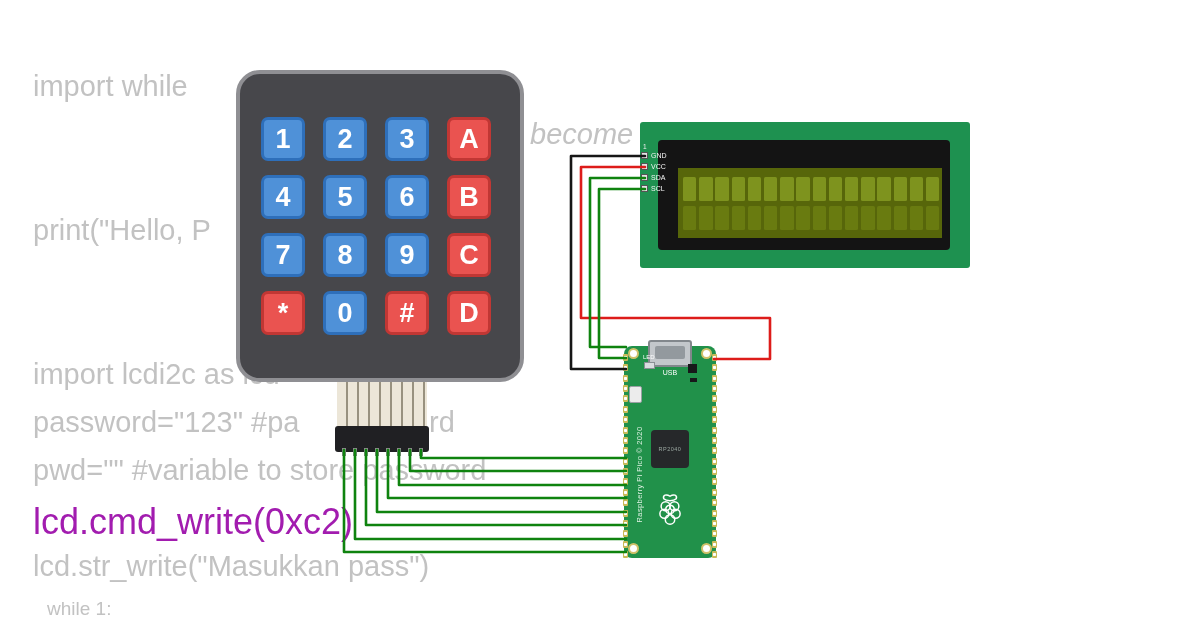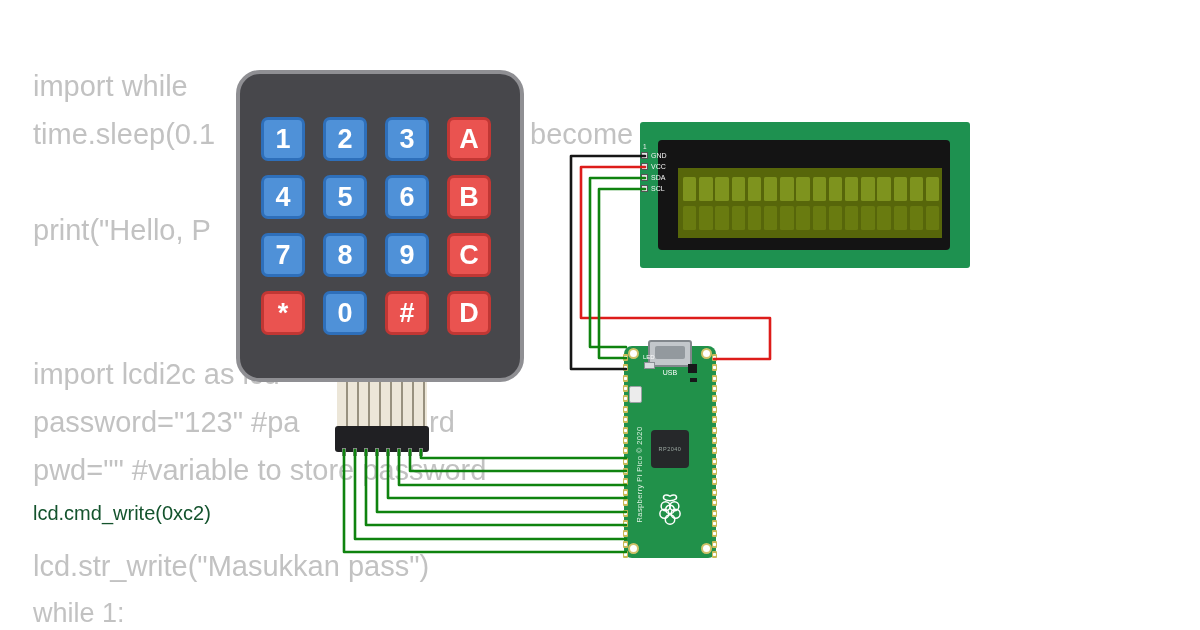--- a/index.html
+++ b/index.html
@@ -55,30 +55,29 @@
   .pico-hole{position:absolute;width:11px;height:11px;border-radius:50%;background:#fff;
              border:2px solid #cfc169;box-sizing:border-box;}
 </style>
 </head>
 <body>
 
 <div id="canvas">
 
   <div id="code-layer" class="layer">
       <div class="code-line" style="left: 33px; top: 71px; color: rgb(194, 194, 194); font-size: 29px;">import while</div>
-      <div class="code-line" style="left: 33px; top: 119px; color: rgb(194, 194, 194); font-size: 29px;">time.sleep(0.1</div>
-      <div class="code-line" style="left: 530px; top: 119px; color: rgb(194, 194, 194); font-size: 29px;">become</div>
+      <div class="code-line" style="left: 530px; top: 119px; color: rgb(194, 194, 194); font-size: 29px; font-style: italic;">become</div>
       <div class="code-line" style="left: 33px; top: 215px; color: rgb(194, 194, 194); font-size: 29px;">print("Hello, P</div>
       <div class="code-line" style="left: 33px; top: 359px; color: rgb(194, 194, 194); font-size: 29px;">import lcdi2c as lcd</div>
       <div class="code-line" style="left: 33px; top: 407px; color: rgb(194, 194, 194); font-size: 29px;">password="123" #pa</div>
       <div class="code-line" style="left: 429px; top: 407px; color: rgb(194, 194, 194); font-size: 29px;">rd</div>
       <div class="code-line" style="left: 33px; top: 455px; color: rgb(194, 194, 194); font-size: 29px;">pwd="" #variable to store password</div>
-      <div class="code-line" style="left: 33px; top: 503px; color: #14532d; font-size: 20px;">lcd.cmd_write(0xc2)</div>
+      <div class="code-line" style="left: 33px; top: 503px; color: #a21caf; font-size: 36px;">lcd.cmd_write(0xc2)</div>
       <div class="code-line" style="left: 33px; top: 551px; color: rgb(194, 194, 194); font-size: 29px;">lcd.str_write("Masukkan pass")</div>
-      <div class="code-line" style="left: 33px; top: 599px; color: rgb(194, 194, 194); font-size: 27px;">while 1:</div>
+      <div class="code-line" style="left: 47px; top: 599px; color: rgb(194, 194, 194); font-size: 19px;">while 1:</div>
     </div>
 
   <div id="keypad" class="component" style="background: rgb(71, 71, 75); border-color: rgb(143, 143, 147);">
     <div id="keypad-keys">
         <div class="kp-key" style="background: rgb(79, 145, 216); border-color: rgb(46, 111, 186); left: 21px; top: 43px;">1</div>
         <div class="kp-key" style="background: rgb(79, 145, 216); border-color: rgb(46, 111, 186); left: 83px; top: 43px;">2</div>
         <div class="kp-key" style="background: rgb(79, 145, 216); border-color: rgb(46, 111, 186); left: 145px; top: 43px;">3</div>
         <div class="kp-key" style="background: rgb(234, 83, 80); border-color: rgb(193, 55, 52); left: 207px; top: 43px;">A</div>
         <div class="kp-key" style="background: rgb(79, 145, 216); border-color: rgb(46, 111, 186); left: 21px; top: 101px;">4</div>
         <div class="kp-key" style="background: rgb(79, 145, 216); border-color: rgb(46, 111, 186); left: 83px; top: 101px;">5</div>

